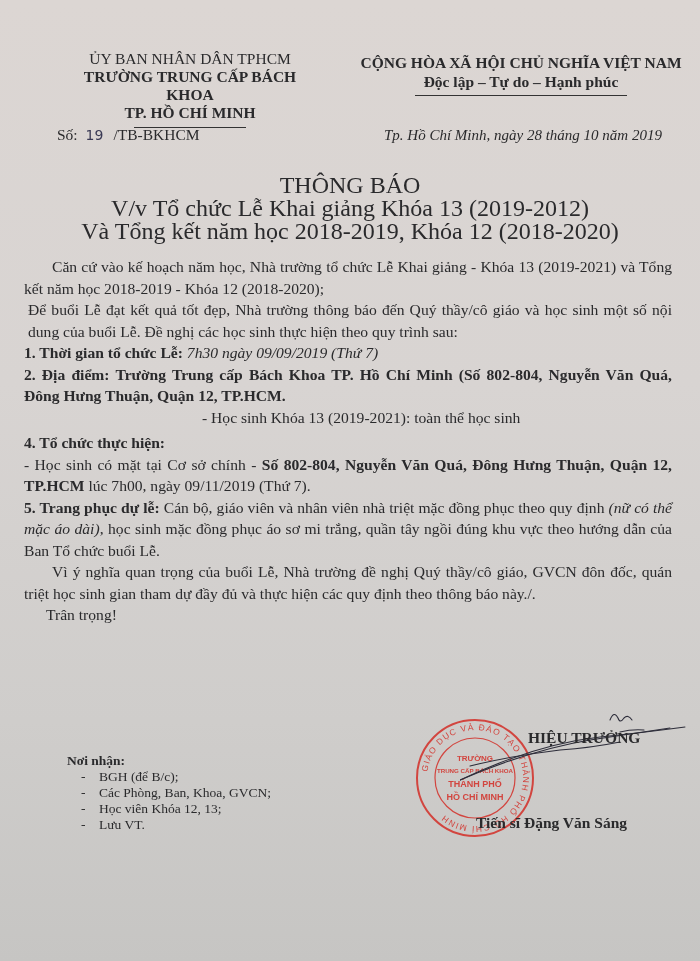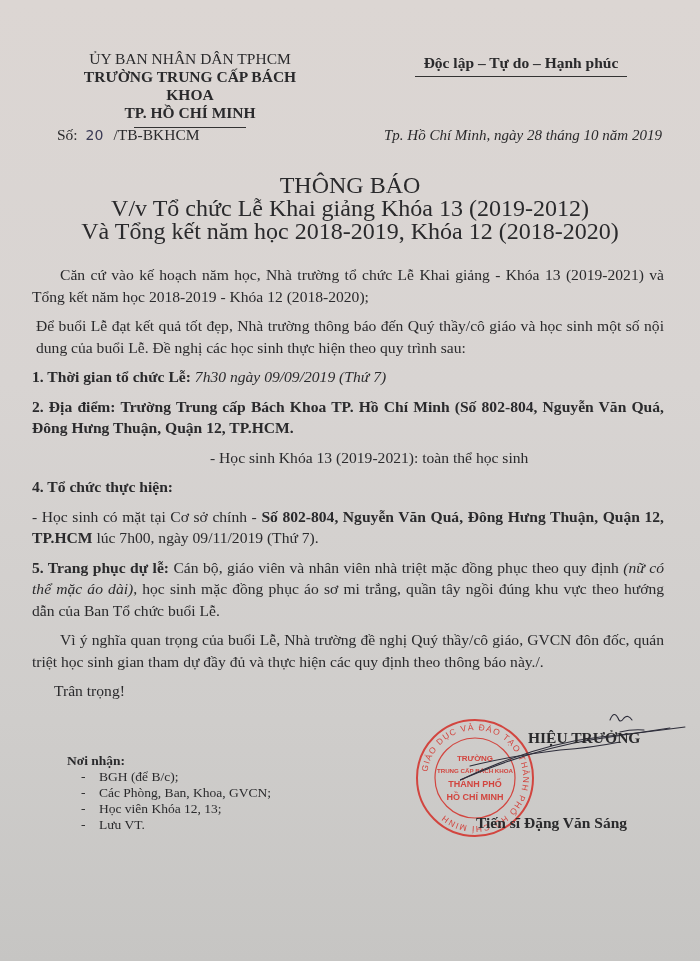--- a/index.html
+++ b/index.html
@@ -26,21 +26,21 @@
 
   #doc-number { left: 57px; top: 126px; font-size: 15.5px; }
   #doc-number .hand { font-family: "DejaVu Sans", sans-serif; font-size: 14px; color: #3a3a55; padding: 0 10px 0 4px; }
   #doc-date { left: 384px; top: 127px; font-size: 15px; font-style: italic; }
 
   
   #title { left: 60px; top: 174px; width: 580px; text-align: center; font-weight: normal; font-size: 24px; line-height: 23px; }
 
   
   #body { left: 24px; top: 256px; width: 648px; font-size: 15.6px; line-height: 21.5px; }
-  #body p { margin: 8px; }
+  #body p { margin: 0; }
   .indent { text-indent: 28px; }
   .justify { text-align: justify; }
   .sub-indent { padding-left: 178px; }
 
   
   #recipients { left: 67px; top: 753px; font-size: 13.5px; line-height: 16px; }
   #recipients .lbl { font-weight: bold; }
   #recipients .item { display: flex; }
   #recipients .dash { width: 32px; padding-left: 14px; box-sizing: border-box; }
 
@@ -54,27 +54,28 @@
 <body>
 
 <div id="hdr-left" class="abs">
   <div class="l1">ỦY BAN NHÂN DÂN TPHCM</div>
   <div class="l2">TRƯỜNG TRUNG CẤP BÁCH KHOA</div>
   <div class="l3">TP. HỒ CHÍ MINH</div>
   <div class="rule"></div>
 </div>
 
 <div id="hdr-right" class="abs">
+  <div>CỘNG HÒA XÃ HỘI CHỦ NGHĨA VIỆT NAM</div>
   <div>Độc lập – Tự do – Hạnh phúc</div>
   <div class="rule"></div>
 </div>
 
 <div id="doc-number" class="abs">
   <span>Số:</span>
-  <span class="hand">20</span><span>/TB-BKHCM</span>
+  <span class="hand">19</span><span>/TB-BKHCM</span>
 </div>
 <div id="doc-date" class="abs">Tp. Hồ Chí Minh, ngày 28 tháng 10 năm 2019</div>
 
 <div id="title" class="abs">
   <div>THÔNG BÁO</div>
   <div>V/v Tổ chức Lễ Khai giảng Khóa 13 (2019-2012)</div>
   <div>Và Tổng kết năm học 2018-2019, Khóa 12 (2018-2020)</div>
 </div>
 
 <div id="body" class="abs">

